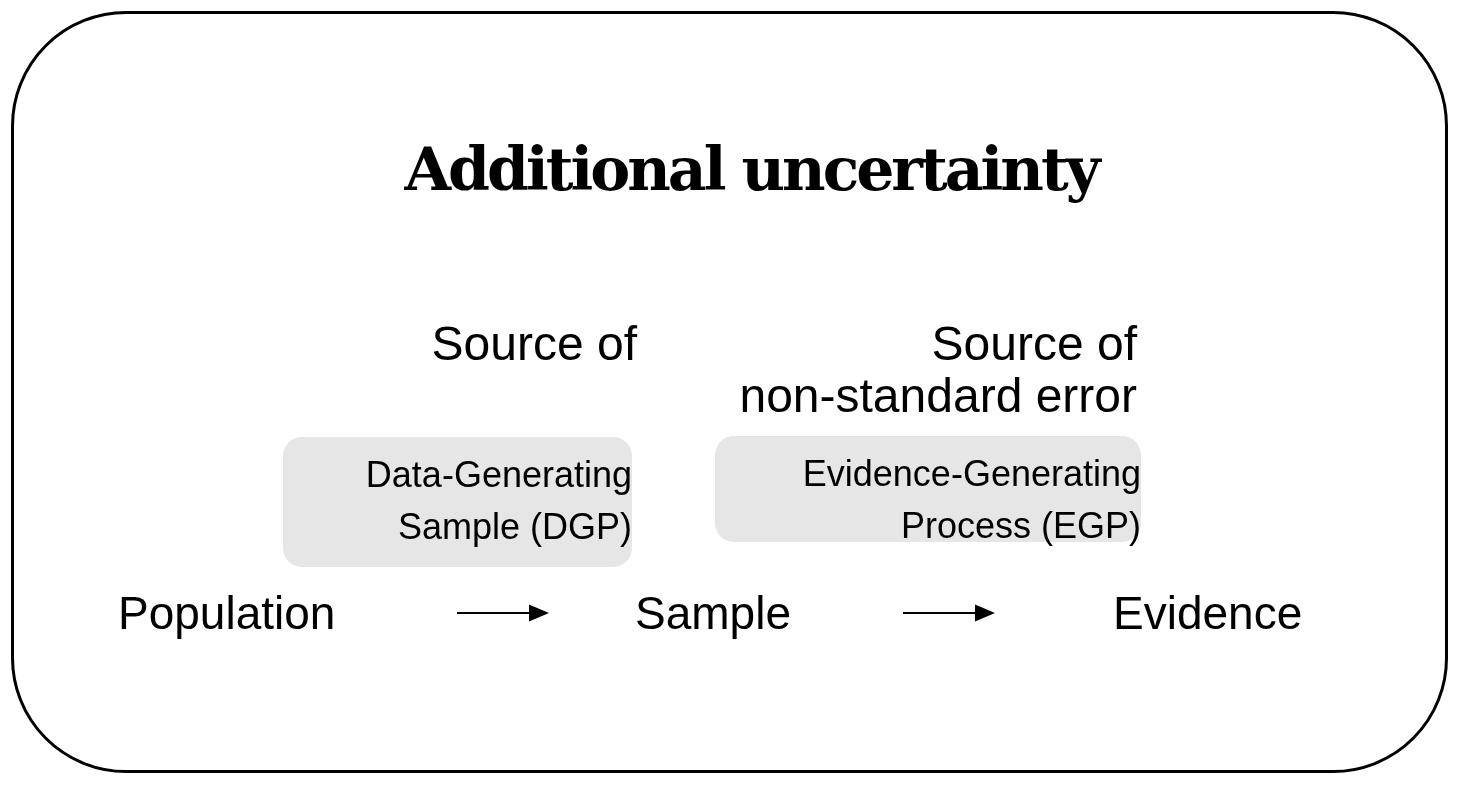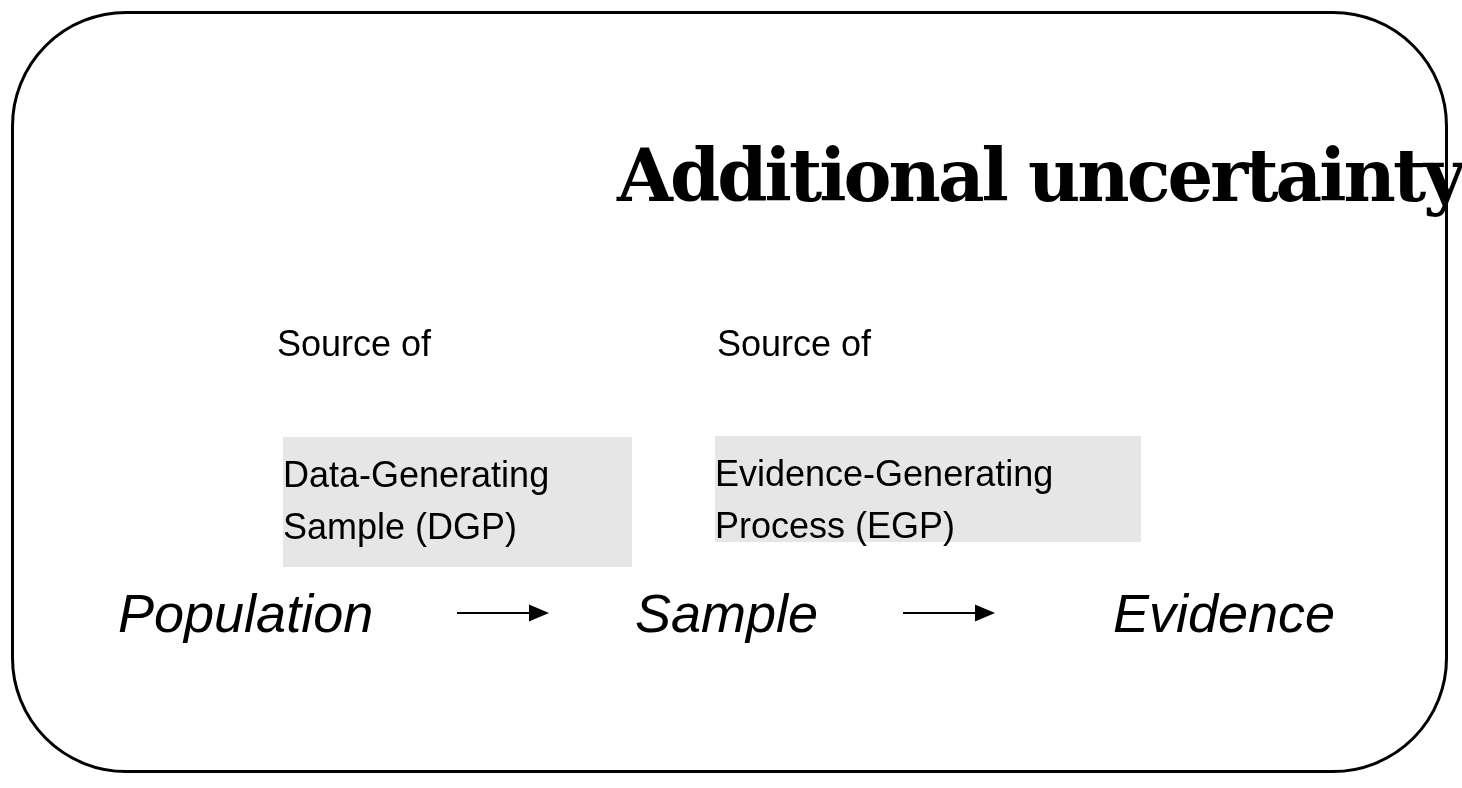--- a/index.html
+++ b/index.html
@@ -22,54 +22,54 @@
     left:11px;top:11px;
     width:1437px;height:762px;
     border:3px solid var(--frame);
     border-radius:115px;
     box-sizing:border-box;
   }
   .title{
     position:absolute;
     left:40px;right:0;top:136px;
     margin:0;
-    text-align:right;
+    text-align:center;
     font-family:"DejaVu Serif","Liberation Serif",serif;
     font-weight:bold;
-    font-size:72px;
+    font-size:60px;
     letter-spacing:-3px;
     line-height:1.1;
     white-space:nowrap;
   }
   .src-label{
     position:absolute;
-    text-align:left;
-    font-size:36px;
+    text-align:right;
+    font-size:48px;
     line-height:52px;
   }
   .src-label.left{left:277px;top:318px;width:360px;}
   .src-label.right{left:717px;top:318px;width:420px;}
   .process-box{
     position:absolute;
     background:var(--box-bg);
-    text-align:left;
+    text-align:right;
     font-size:36px;
     line-height:52px;
     box-sizing:border-box;
     padding-top:12px;
+    border-radius:19px;
   }
   .process-box.left{left:283px;top:437px;width:349px;height:130px;}
   .process-box.right{left:715px;top:436px;width:426px;height:106px;}
   .flow-node{
     position:absolute;
     top:582px;
-    font-size:54px;
+    font-size:46px;
     line-height:62px;
     white-space:nowrap;
-    font-style:italic;
   }
   .flow-node.population{left:118px;}
   .flow-node.sample{left:635px;}
   .flow-node.evidence{left:1113px;}
   .arrow{
     position:absolute;
     top:603px;
     width:92px;height:20px;
   }
   .arrow.a1{left:457px;}
@@ -85,20 +85,21 @@
   <div class="frame"></div>
 
   <h1 class="title">Additional uncertainty</h1>
 
   <div class="src-label left">
     <div>Source of</div>
   </div>
 
   <div class="src-label right">
     <div>Source of</div>
+    <div>non-standard error</div>
   </div>
 
   <div class="process-box left">
     <div>Data-Generating</div>
     <div>Sample (DGP)</div>
   </div>
 
   <div class="process-box right">
     <div>Evidence-Generating</div>
     <div>Process (EGP)</div>

